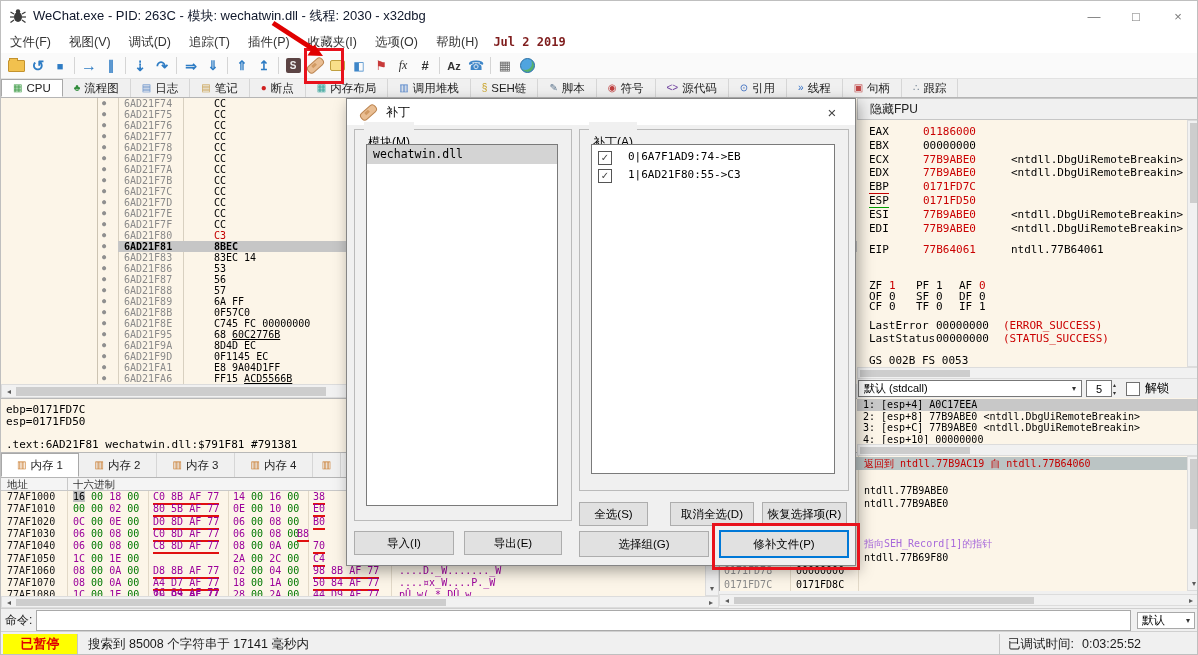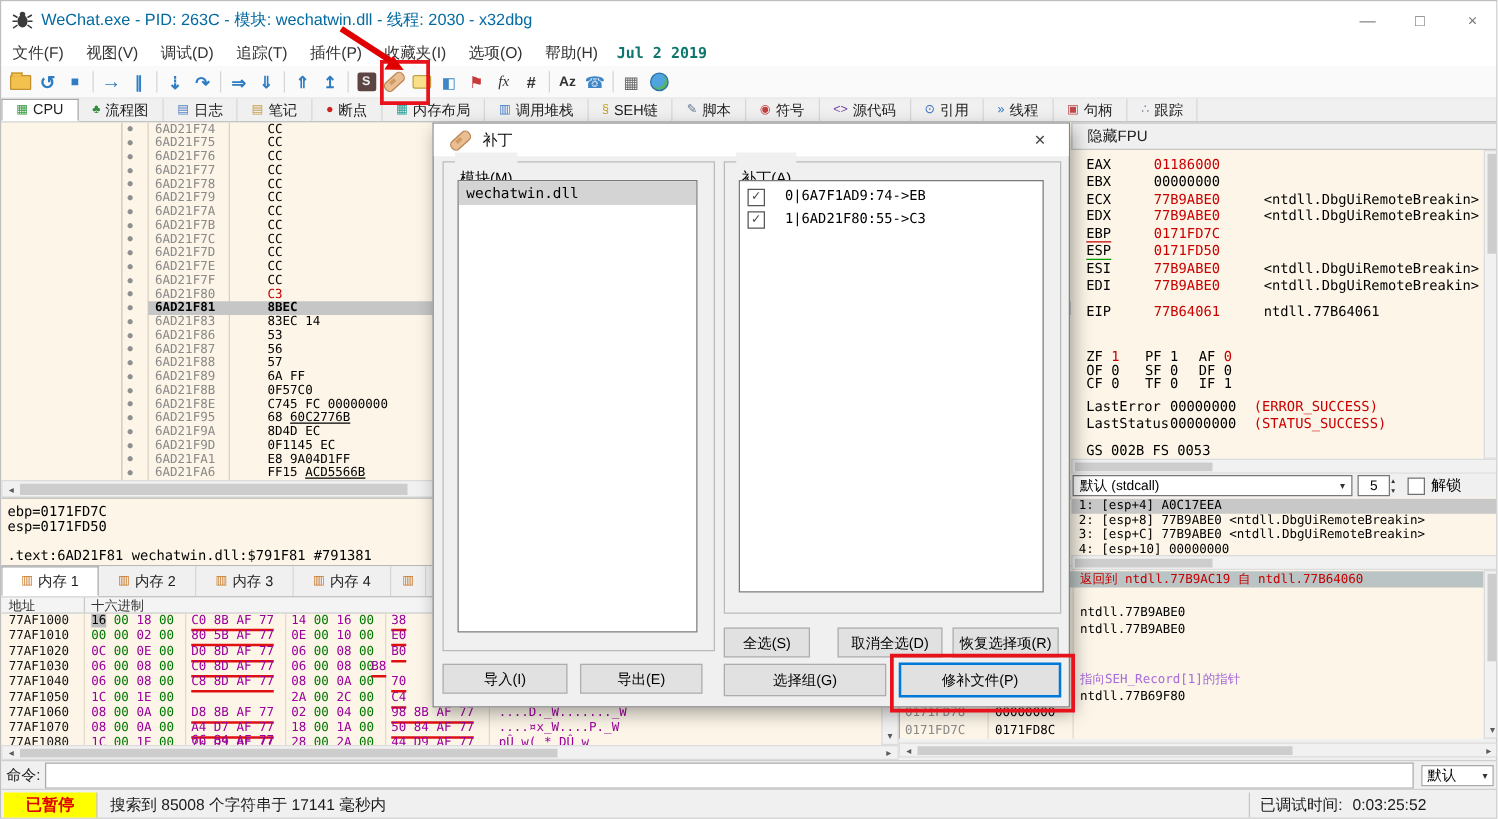--- a/index.html
+++ b/index.html
@@ -1,26 +1,26 @@
 <!DOCTYPE html>
 <html><head>
 <meta charset="utf-8">
 <style>
   html,body{margin:0;padding:0;background:#fff;}
   #app{position:relative;width:1198px;height:655px;background:#F0F0F0;overflow:hidden;
        font-family:"Liberation Sans",sans-serif;border:1px solid #BFBFBF;box-sizing:border-box;}
   .abs{position:absolute;}
   
   #titlebar{left:0;top:0;width:1198px;height:30px;background:#FFF;display:flex;align-items:center;}
-  #title-text{color:#0369a1;font-size:13px;margin-left:6px;}
+  #title-text{color:#0f172a;font-size:13px;margin-left:6px;}
   .win-ctl{width:42px;height:30px;display:flex;align-items:center;justify-content:center;color:#7A7A7A;font-size:13px;}
   
   #menubar{left:0;top:30px;width:1198px;height:22px;background:#FFF;display:flex;align-items:center;}
   .menu-item{padding:0 9px;font-size:12.5px;color:#333;height:100%;display:flex;align-items:center;}
-  #menu-date{font-family:"DejaVu Sans Mono",monospace;font-weight:bold;font-size:12px;color:#0f766e;margin-left:6px;}
+  #menu-date{font-family:"DejaVu Sans Mono",monospace;font-weight:bold;font-size:12px;color:#7f1d1d;margin-left:6px;}
   
   #toolbar{left:0;top:52px;width:1198px;height:26px;background:#FAFAFA;border-bottom:1px solid #E2E2E2;
            display:flex;align-items:center;padding-left:4px;box-sizing:border-box;}
   .tb-btn{width:22px;height:22px;display:flex;align-items:center;justify-content:center;flex:0 0 auto;}
   .tb-sep{width:1px;height:17px;background:#D5D5D5;margin:0 3px;flex:0 0 auto;}
   .icon-folder{width:15px;height:10px;background:#F2C14E;border:1px solid #C3922E;border-radius:1px;position:relative;}
   .icon-folder:before{content:"";position:absolute;left:0;top:-3px;width:7px;height:2px;background:#F2C14E;border:1px solid #C3922E;border-bottom:none;}
   .icon-sbadge{width:15px;height:15px;background:#5C4444;color:#EEE;font-size:10px;font-weight:bold;
                display:flex;align-items:center;justify-content:center;border-radius:2px;}
   .icon-bandaid{width:17px;height:7px;background:#E9BE93;border:1px solid #BB8450;border-radius:4px;transform:rotate(-42deg);position:relative;}

